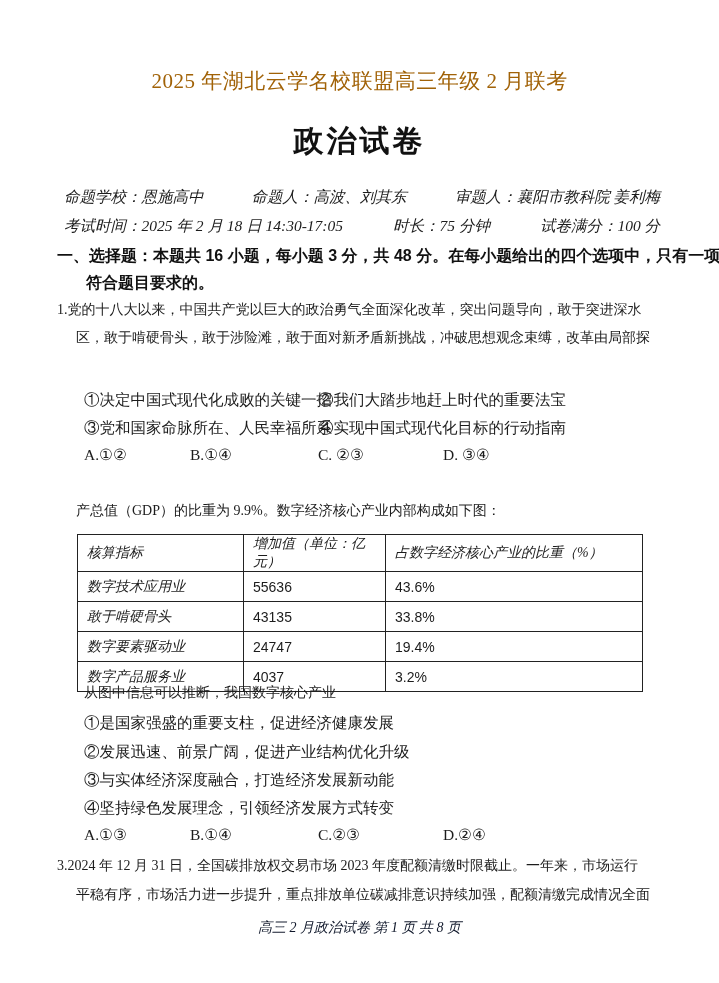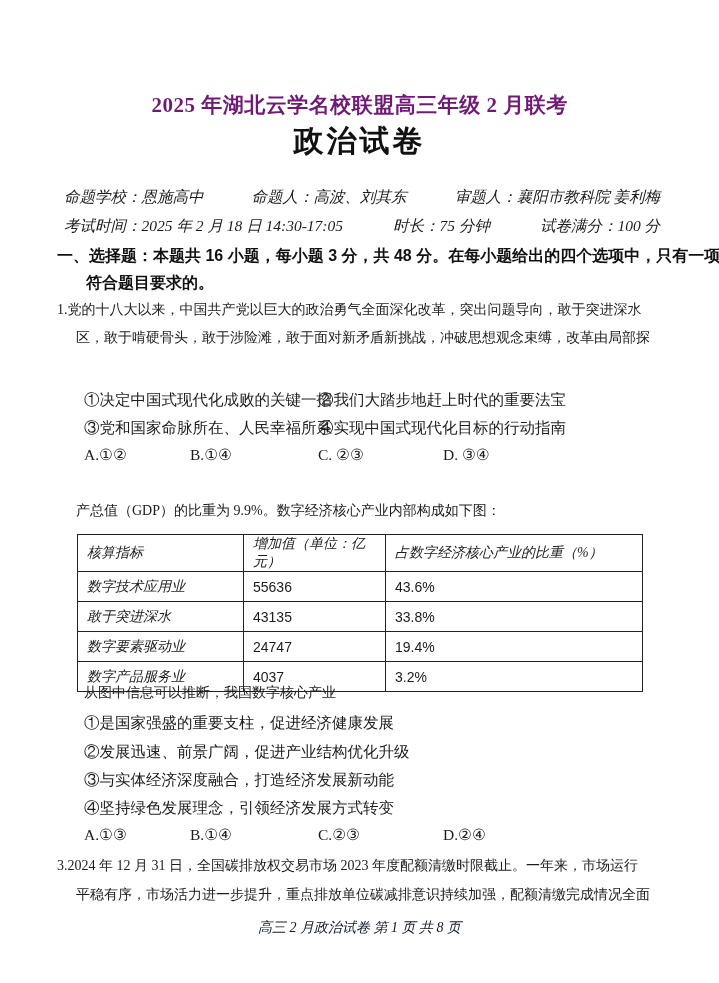--- a/index.html
+++ b/index.html
@@ -4,21 +4,21 @@
 <style>
   html,body { margin:0; padding:0; background:#ffffff; }
   .page {
     position:relative; width:719px; height:983px; background:#ffffff;
     color:#1c1c1c; overflow:hidden;
     font-family:"Liberation Serif","DejaVu Serif",serif;
   }
   .abs { position:absolute; white-space:nowrap; line-height:22px; }
   .center { left:0; right:0; text-align:center; }
 
-  .exam-title { top:94px; font-size:21px; letter-spacing:0.5px; color:#701a75;font-weight:bold; }
+  .exam-title { top:70px; font-size:21px; letter-spacing:0.5px; color:#a16207; }
   .paper-title { top:121px; font-size:30px; font-weight:700; letter-spacing:3px; line-height:40px; color:#111; }
 
   .meta { left:64px; width:596px; display:flex; justify-content:space-between; font-size:15.5px; }
   .meta .seg { font-style:italic; }
   .meta-1 { top:186px; }
   .meta-2 { top:215px; }
 
   .instr { font-family:"Liberation Sans","DejaVu Sans",sans-serif; font-weight:700; font-size:16px; color:#111; }
   .instr-1 { top:245px; left:57px; }
   .instr-2 { top:272px; left:86px; }
@@ -122,21 +122,21 @@
         <th class="cjk-kai">占数字经济核心产业的比重（%）</th>
       </tr>
     </thead>
     <tbody>
       <tr>
         <td class="cjk-kai">数字技术应用业</td>
         <td class="num">55636</td>
         <td class="num">43.6%</td>
       </tr>
       <tr>
-        <td class="cjk-kai">敢于突进深水</td>
+        <td class="cjk-kai">敢于啃硬骨头</td>
         <td class="num">43135</td>
         <td class="num">33.8%</td>
       </tr>
       <tr>
         <td class="cjk-kai">数字要素驱动业</td>
         <td class="num">24747</td>
         <td class="num">19.4%</td>
       </tr>
       <tr>
         <td class="cjk-kai">数字产品服务业</td>

